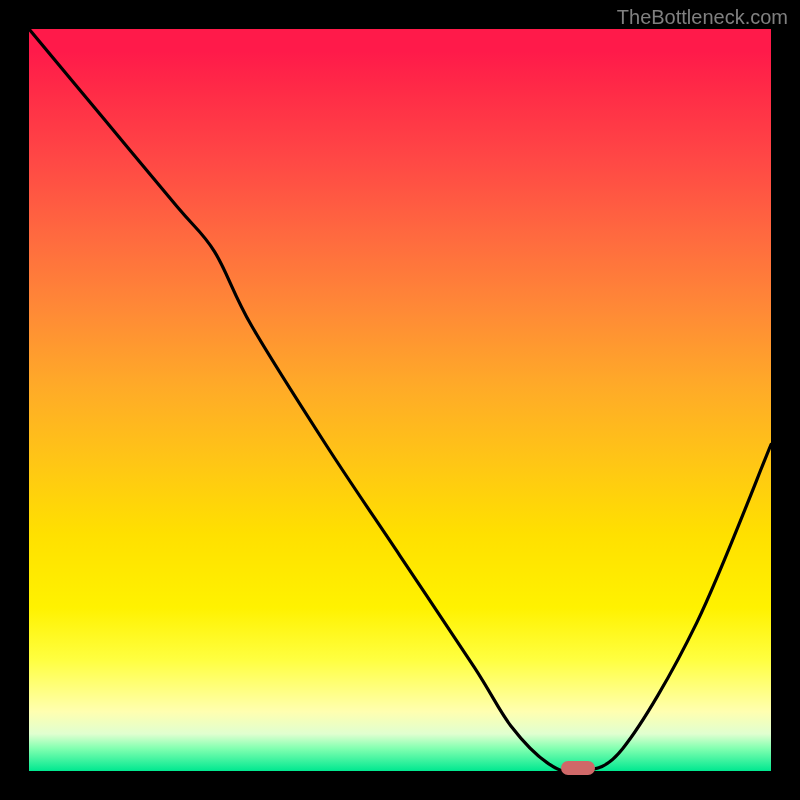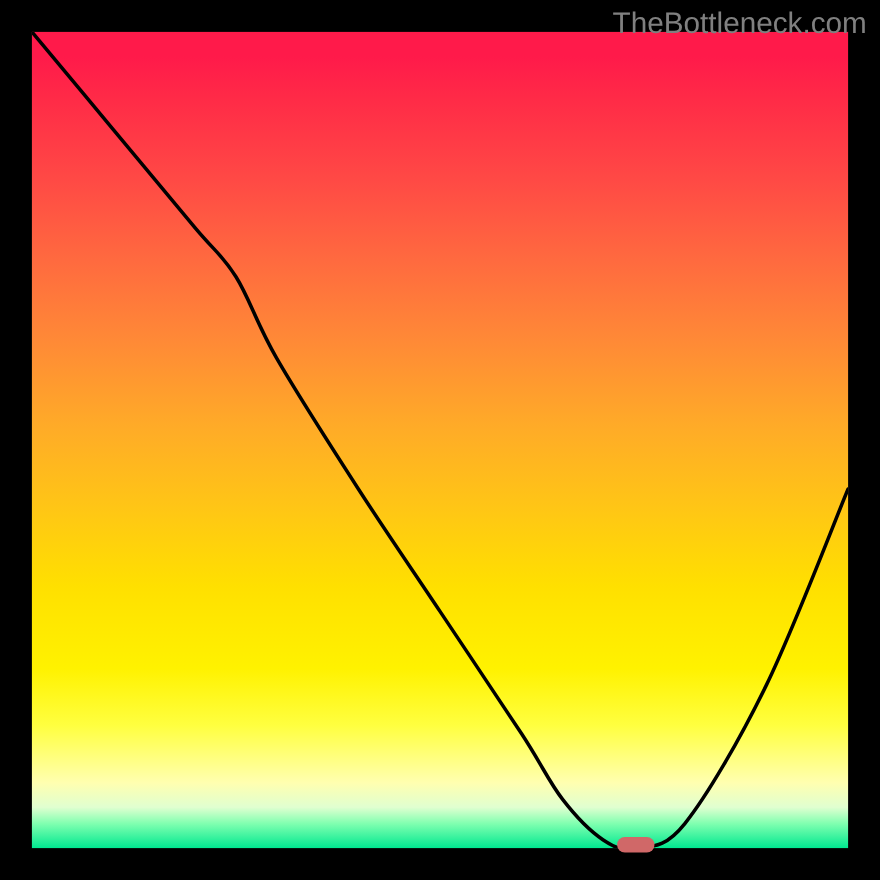--- a/index.html
+++ b/index.html
@@ -10,21 +10,21 @@
     background: #000;
     position: relative;
     overflow: hidden;
   }
   .watermark {
     position: absolute;
     top: 6px;
     right: 12px;
     color: #808080;
     font-family: Arial, sans-serif;
-    font-size: 27px;
+    font-size: 20px;
     font-weight: 500;
     z-index: 10;
   }
   .plot-area {
     position: absolute;
     left: 29px;
     top: 29px;
     width: 742px;
     height: 742px;
   }

